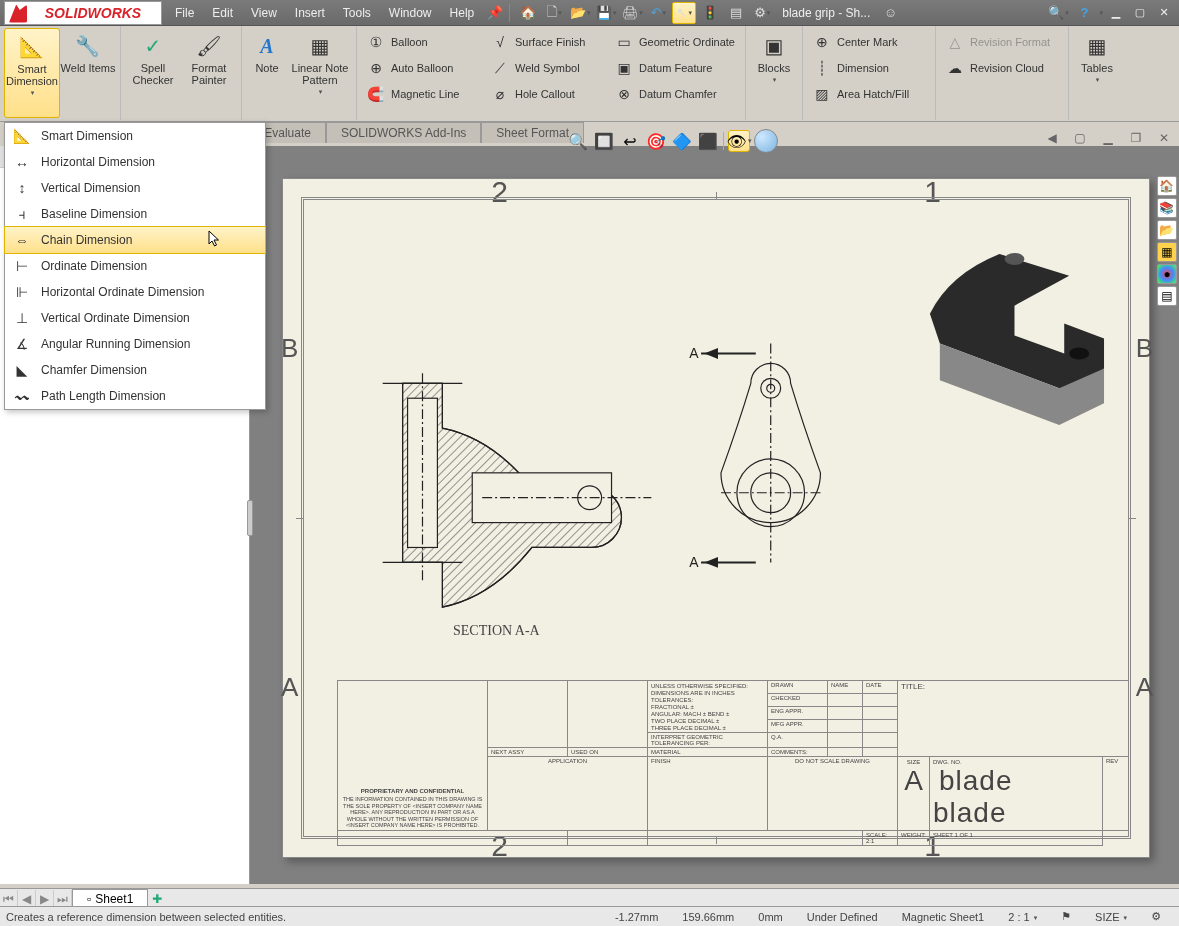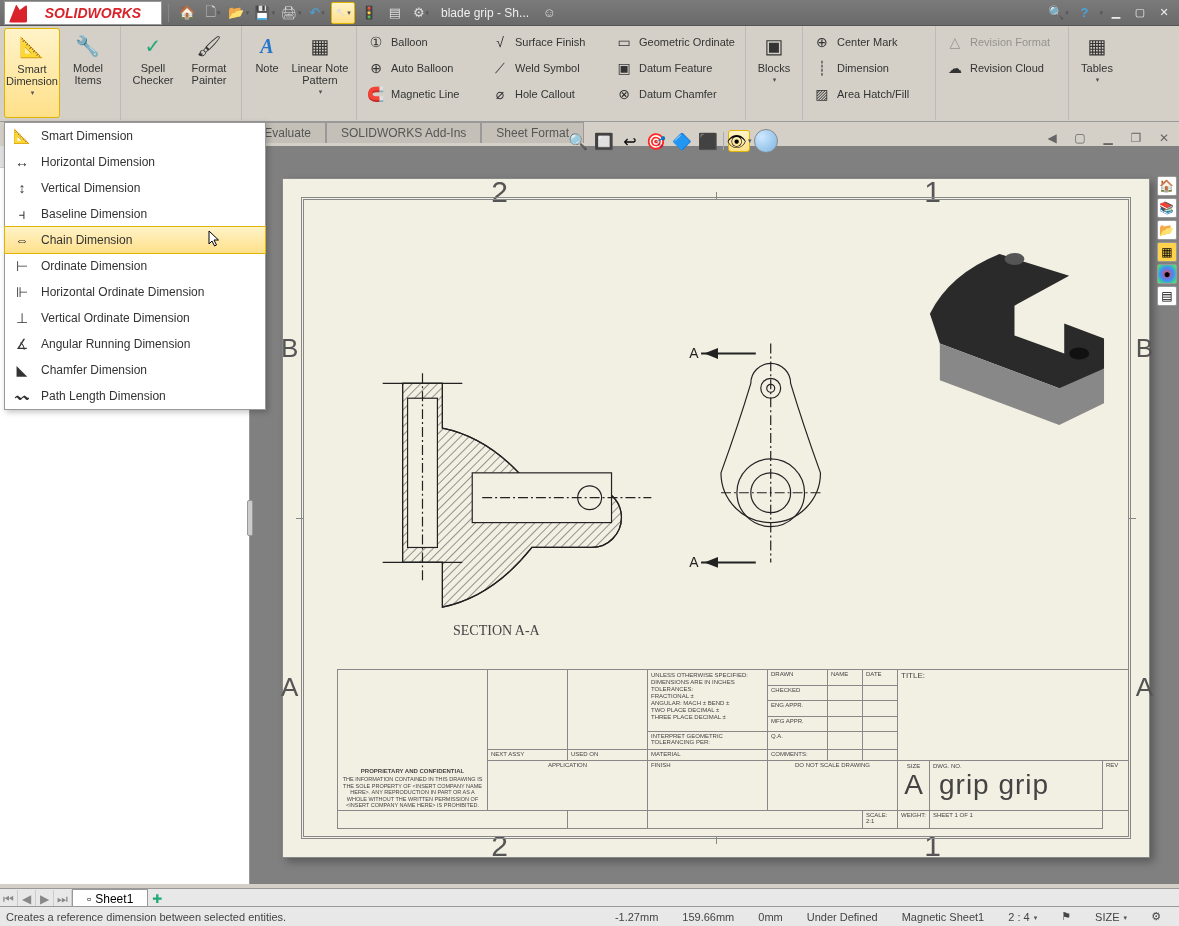--- a/index.html
+++ b/index.html
@@ -44,21 +44,21 @@
 .zone-top{top:-4px}
 .zone-bot{bottom:-6px}
 .zone-num{flex:1;text-align:center;font-size:30px}
 .zone-left,.zone-right{position:absolute;top:0;height:100%;color:#555;font-family:"Times New Roman",serif;display:flex;flex-direction:column;justify-content:space-around}
 .zone-left{left:-2px}
 .zone-right{right:-4px}
 .zone-let{font-size:26px}
 .center-tick{position:absolute;background:#888}
 .drawing{position:absolute;left:40px;top:50px;right:40px;bottom:200px}
 .section-label{position:absolute;left:130px;bottom:18px;font-family:"Times New Roman",serif;font-size:14px;color:#444}
-.title-block{position:absolute;right:20px;bottom:28px;width:792px;height:160px;font-family:Arial,sans-serif;font-size:6.5px;color:#444}
+.title-block{position:absolute;right:20px;bottom:17px;width:792px;height:160px;font-family:Arial,sans-serif;font-size:6.5px;color:#444}
 .title-block table{border-collapse:collapse;width:100%;height:100%}
 .title-block td{border:1px solid #888;padding:1px 3px;vertical-align:top}
 .tb-main{font-size:28px;font-family:"Century Gothic",sans-serif;padding:0 6px!important;vertical-align:middle!important;letter-spacing:1px}
 .tb-size{font-size:28px;font-family:"Century Gothic",sans-serif;text-align:center;vertical-align:middle!important}
 .tb-small{font-size:6px}
 .task-pane{position:absolute;top:176px;right:0;width:22px;display:flex;flex-direction:column;gap:2px}
 .tp-ico{width:20px;height:20px;background:#fff;border:1px solid #999;border-radius:2px;display:flex;align-items:center;justify-content:center;font-size:12px}
 .sheet-tabs{position:absolute;bottom:18px;left:0;height:20px;width:100%;background:#e8e8e8;border-top:1px solid #999;display:flex;align-items:center;font-size:12px}
 .sheet-nav{display:flex;gap:0}
 .sn-btn{width:18px;height:18px;display:inline-flex;align-items:center;justify-content:center;border-right:1px solid #ccc;color:#888}
@@ -74,20 +74,30 @@
 svg{display:block}
 .grip{position:absolute;left:247px;top:500px;width:6px;height:36px;background:#ccc;border:1px solid #999;border-radius:2px}
 </style>
 </head>
 <body>
 
 <div class="titlebar">
  <div class="logo">
       <span>SOLIDWORKS</span>
     </div>
+ <div class="menubar">
+  <span class="menu-item">File</span>
+  <span class="menu-item">Edit</span>
+  <span class="menu-item">View</span>
+  <span class="menu-item">Insert</span>
+  <span class="menu-item">Tools</span>
+  <span class="menu-item">Window</span>
+  <span class="menu-item">Help</span>
+  <span class="tb-icon" style="color:#4aa3df">📌</span>
+ </div>
  <div class="tb-sep"></div>
  <div class="titlebar-tools">
   <span class="tb-icon">🏠</span>
   <span class="tb-icon">🗋<span class="drop-ind">▾</span></span>
   <span class="tb-icon">📂<span class="drop-ind">▾</span></span>
   <span class="tb-icon">💾<span class="drop-ind">▾</span></span>
   <span class="tb-icon">🖨<span class="drop-ind">▾</span></span>
   <span class="tb-icon" style="color:#4aa3df">↶<span class="drop-ind">▾</span></span>
   <span class="tb-icon" style="background:linear-gradient(#fff3c8,#ffe08a);border:1px solid #e0b400;border-radius:2px">↖<span class="drop-ind">▾</span></span>
   <span class="tb-icon" style="color:#c33">🚦</span>
@@ -108,21 +118,21 @@
 
 <div class="ribbon">
  <div class="ribbon-group">
   <div class="big-btn selected">
    <span class="big-btn-icon">📐</span>
    <span>Smart Dimension</span>
    <span class="drop-ind">▾</span>
   </div>
   <div class="big-btn">
    <span class="big-btn-icon">🔧</span>
-   <span>Model Items</span>
+   <span>Weld Items</span>
   </div>
  </div>
  <div class="ribbon-group">
   <div class="big-btn">
    <span class="big-btn-icon" style="color:#2a7">✓</span>
    <span>Spell Checker</span>
   </div>
   <div class="big-btn">
    <span class="big-btn-icon">🖌</span>
    <span>Format Painter</span>
@@ -392,21 +402,21 @@
                 <td class="tb-small">MATERIAL</td>
                 <td class="tb-small">COMMENTS:</td>
                 <td></td>
                 <td></td>
               </tr>
      <tr>
       <td colspan="2" class="tb-small" style="text-align:center">APPLICATION</td>
       <td class="tb-small">FINISH</td>
       <td colspan="3" class="tb-small" style="text-align:center">DO NOT SCALE DRAWING</td>
       <td style="width:26px;text-align:center"><span class="tb-small">SIZE</span><br><span class="tb-size">A</span></td>
-      <td style="vertical-align:top"><span class="tb-small">DWG.  NO.</span><br><span class="tb-main">grip grip</span></td>
+      <td style="vertical-align:top"><span class="tb-small">DWG.  NO.</span><br><span class="tb-main">blade blade</span></td>
       <td style="width:26px" class="tb-small">REV</td>
      </tr>
      <tr>
       <td colspan="2"></td>
                 <td></td>
                 <td colspan="3"></td>
       <td class="tb-small">SCALE: 2:1</td>
       <td class="tb-small">WEIGHT:</td>
       <td class="tb-small" style="white-space:nowrap">SHEET 1 OF 1</td>
      </tr>
@@ -494,17 +504,17 @@
 </div>
 
 <div class="statusbar">
  <span>Creates a reference dimension between selected entities.</span>
  <span style="flex:1"></span>
  <span class="status-cell">-1.27mm</span>
  <span class="status-cell">159.66mm</span>
  <span class="status-cell">0mm</span>
  <span class="status-cell">Under Defined</span>
  <span class="status-cell">Magnetic Sheet1</span>
- <span class="status-cell"><span>2 : 4</span> <span class="drop-ind">▾</span></span>
+ <span class="status-cell"><span>2 : 1</span> <span class="drop-ind">▾</span></span>
  <span class="status-cell">⚑</span>
  <span class="status-cell"><span>SIZE</span> <span class="drop-ind">▾</span></span>
  <span class="status-cell">⚙</span>
 </div>
 
 </body></html>

